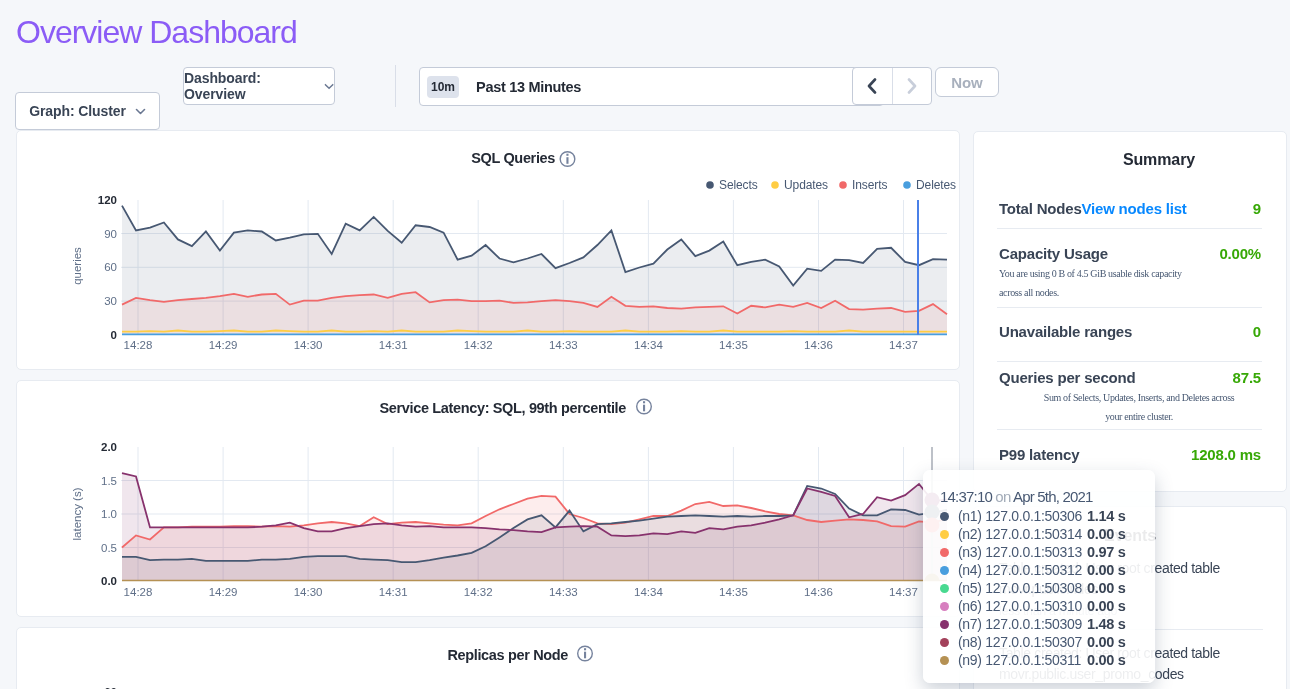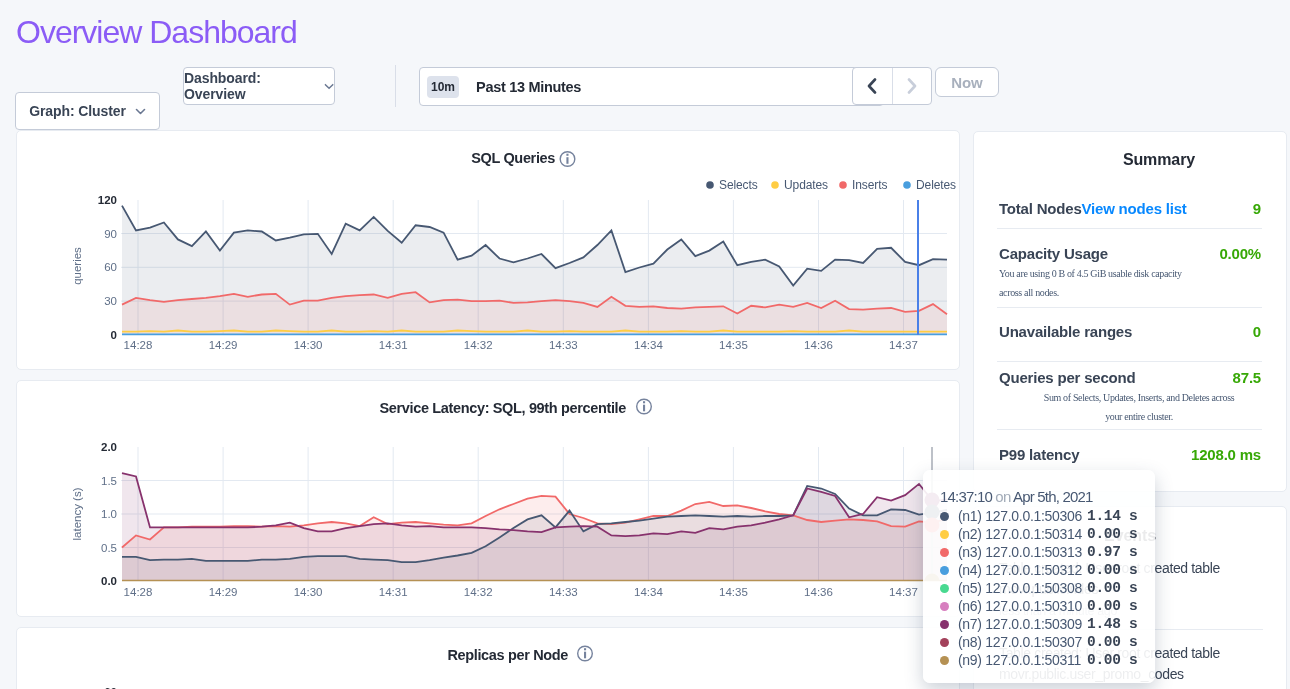--- a/index.html
+++ b/index.html
@@ -38,21 +38,21 @@
 .evtime { color:#97A2B3; font-size:12.5px; }
 .evdiv { position:absolute; left:25px; width:264px; height:1px; background:#E7EBF1; }
 
 .tooltip { position:absolute; left:923px; top:470px; width:232px; height:213px; background:rgba(255,255,255,0.91);
            border-radius:7px; box-shadow:0 7px 18px rgba(50,70,100,0.25); z-index:10; padding:18px 0 0 17px; }
 .tthead { font-size:15px; color:#475872; letter-spacing:-0.8px; margin-bottom:2px; }
 .tthead .on { color:#A2ABB8; }
 .tr { height:18px; display:flex; align-items:center; }
 .dot { width:9px; height:9px; border-radius:50%; flex:0 0 9px; margin-right:9px; }
 .tn { font-size:14px; color:#475872; letter-spacing:-0.3px; }
-.tv { position:absolute; left:164px; font-size:14.5px; font-weight:bold; color:#394455; letter-spacing:-0.3px;font-family:Liberation Mono, monospace; }
+.tv { position:absolute; left:164px; font-size:14.5px; font-weight:bold; color:#394455; letter-spacing:-0.3px; }
 .tu { font-weight:bold; }
 </style></head>
 <body>
 <div class="h1">Overview Dashboard</div>
 <div class="btn" style="left:15px; width:145px;margin-top:25px;">Graph: Cluster<svg width="11" height="7" viewBox="0 0 11 7" style="margin-left:9px">
       <polyline points="1.5,1.5 5.5,5.5 9.5,1.5" fill="none" stroke="#6a7892" stroke-width="1.6" stroke-linecap="round" stroke-linejoin="round"></polyline>
     </svg></div>
 <div class="btn" style="left:183px; width:152px;">Dashboard: Overview<svg width="11" height="7" viewBox="0 0 11 7" style="margin-left:9px">
       <polyline points="1.5,1.5 5.5,5.5 9.5,1.5" fill="none" stroke="#6a7892" stroke-width="1.6" stroke-linecap="round" stroke-linejoin="round"></polyline>
     </svg></div>

